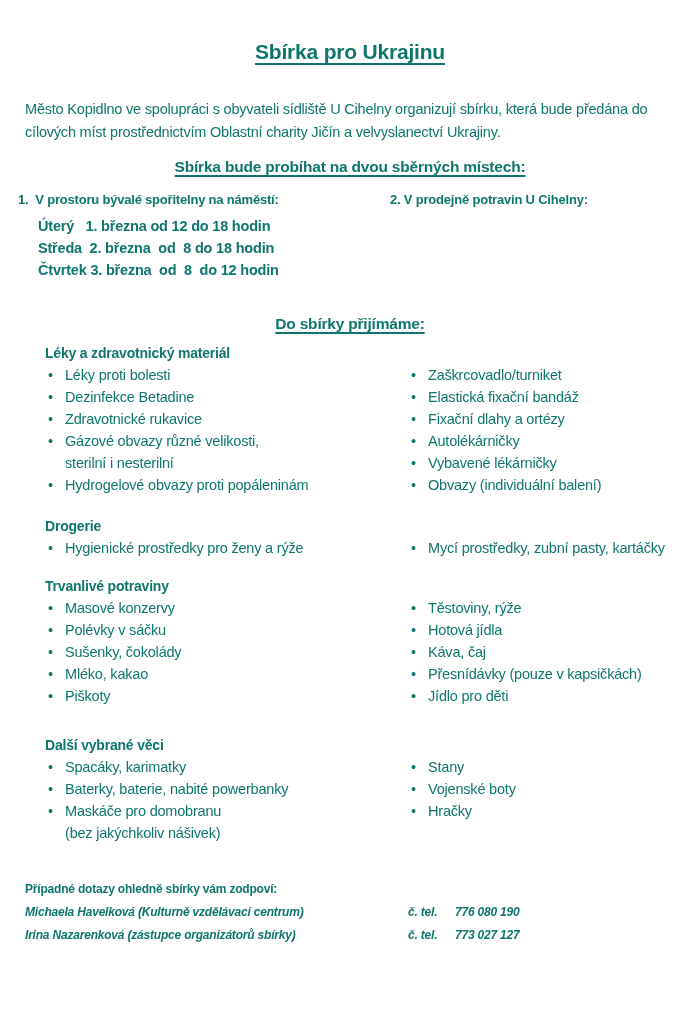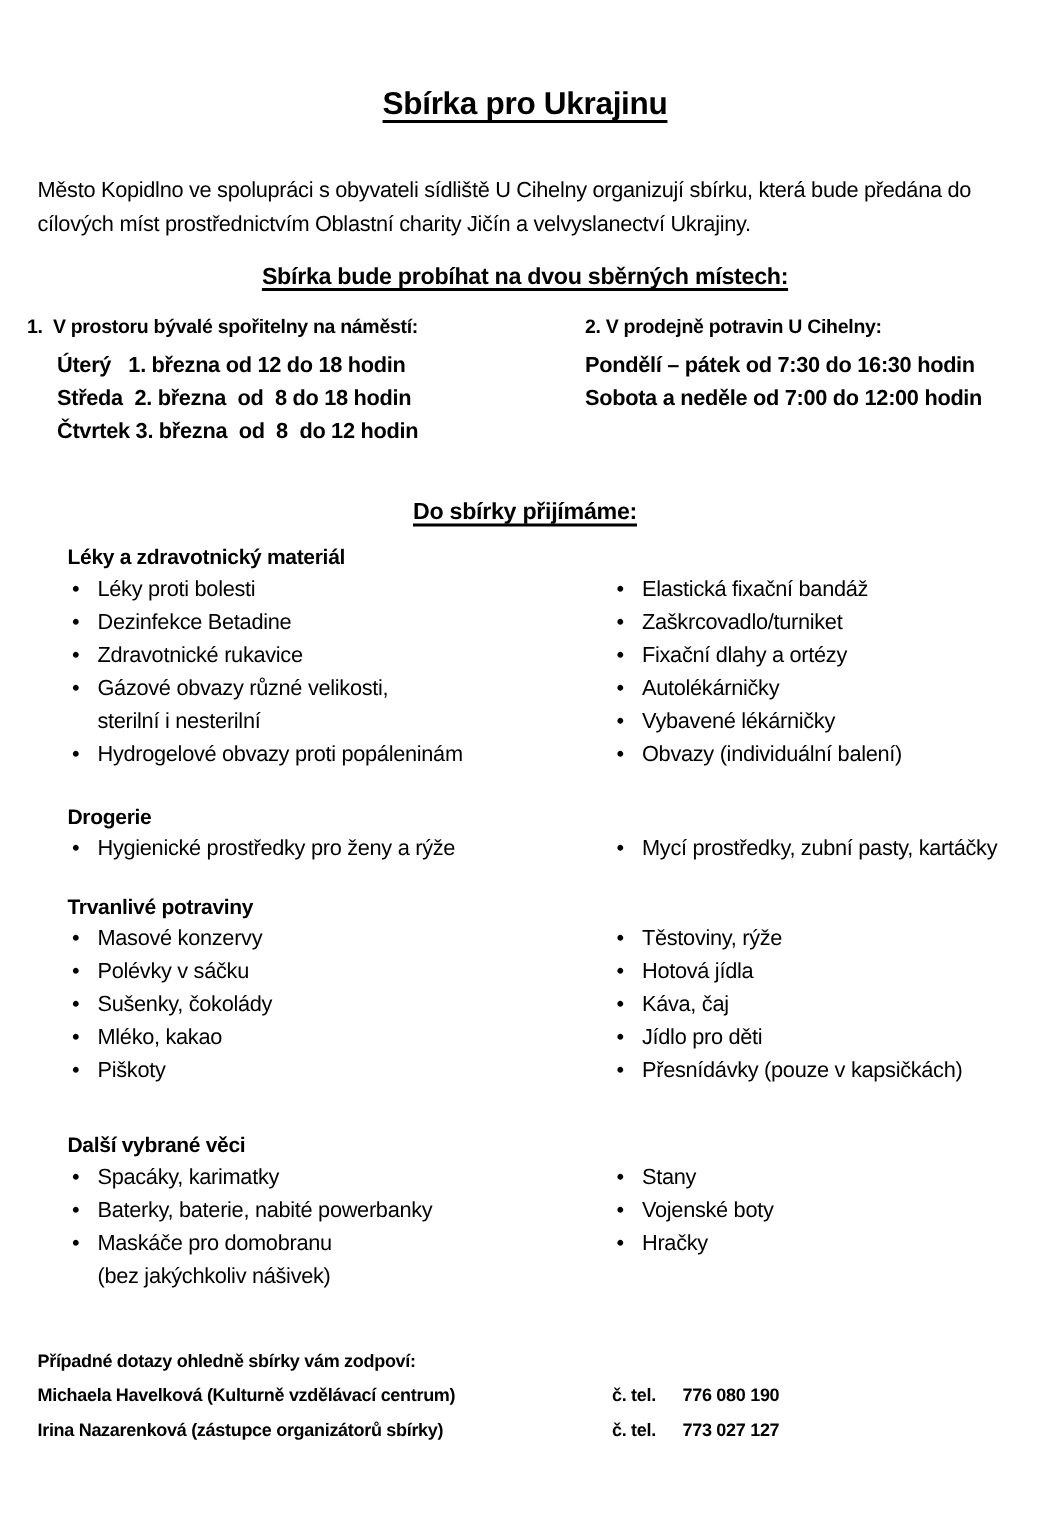--- a/index.html
+++ b/index.html
@@ -1,23 +1,23 @@
 <!DOCTYPE html>
 <html><head>
 <meta charset="utf-8">
 <style>
   * { box-sizing: border-box; }
   html, body { margin: 0; padding: 0; background: #ffffff; }
   .page {
     width: 700px; height: 1011px;
     background: #ffffff;
-    color: #000000;
+    color: #0f766e;
     font-family: "Liberation Sans", "DejaVu Sans", sans-serif;
     letter-spacing: -0.2px;
-    padding: 48px 25px 0 25px;
+    padding: 30px 25px 0 25px;
     overflow: hidden;
     position: relative;
   }
   .title {
     margin: 8px 0 0 0;
     text-align: center;
     font-size: 21px; line-height: 28px; font-weight: 700;
   }
   .u-thick { text-decoration: underline; text-decoration-thickness: 2px; text-underline-offset: 4px; }
   .u-thin  { text-decoration: underline; text-decoration-thickness: 1.5px; text-underline-offset: 3px; }
@@ -43,21 +43,21 @@
   .section-title { margin-left: 20px; font-size: 14px; font-weight: 700; line-height: 22px; }
   .section-cols { display: grid; grid-template-columns: 363px 1fr; margin-left: 20px; }
   .section-cols ul { margin: 0; padding: 0; list-style: none; font-size: 14.5px; line-height: 22px; }
   .section-cols li { position: relative; padding-left: 20px; white-space: pre; }
   .section-cols li::before { content: "\2022"; position: absolute; left: 3px; }
   .sec-1 { margin-top: 7px; }
   .sec-2 { margin-top: 19px; }
   .sec-3 { margin-top: 16px; }
   .sec-4 { margin-top: 27px; }
   .contacts { margin-top: 34px; font-size: 12px; line-height: 23px; font-weight: 700; }
-  .contact-row { display: flex; }
+  .contact-row { display: flex; font-style: italic; }
   .contact-name { width: 383px; flex: none; white-space: pre; }
   .contact-tel  { width: 47px; flex: none; }
 </style>
 </head>
 <body>
 
 <div class="page">
 
   <h1 class="title"><span class="u-thick">Sbírka pro Ukrajinu</span></h1>
 
@@ -69,43 +69,39 @@
     <div class="loc-1">
       <div class="loc-title">1.  V prostoru bývalé spořitelny na náměstí:</div>
       <div class="schedule">
         <div>Úterý   1. března od 12 do 18 hodin</div>
         <div>Středa  2. března  od  8 do 18 hodin</div>
         <div>Čtvrtek 3. března  od  8  do 12 hodin</div>
       </div>
     </div>
     <div class="loc-2">
       <div class="loc-title">2. V prodejně potravin U Cihelny:</div>
-      <div class="schedule">
-        <div>Pondělí – pátek od 7:30 do 16:30 hodin</div>
-        <div>Sobota a neděle od 7:00 do 12:00 hodin</div>
-      </div>
     </div>
   </div>
 
   <h2 class="h2 h2-accepted"><span class="u-thin">Do sbírky přijímáme:</span></h2>
 
   <div class="section sec-1">
     <div class="section-title">Léky a zdravotnický materiál</div>
     <div class="section-cols">
       <ul>
         <li>Léky proti bolesti</li>
         <li>Dezinfekce Betadine</li>
         <li>Zdravotnické rukavice</li>
         <li>Gázové obvazy různé velikosti,
 sterilní i nesterilní</li>
         <li>Hydrogelové obvazy proti popáleninám</li>
       </ul>
       <ul>
+        <li>Zaškrcovadlo/turniket</li>
         <li>Elastická fixační bandáž</li>
-        <li>Zaškrcovadlo/turniket</li>
         <li>Fixační dlahy a ortézy</li>
         <li>Autolékárničky</li>
         <li>Vybavené lékárničky</li>
         <li>Obvazy (individuální balení)</li>
       </ul>
     </div>
   </div>
 
   <div class="section sec-2">
     <div class="section-title">Drogerie</div>
@@ -126,22 +122,22 @@
         <li>Masové konzervy</li>
         <li>Polévky v sáčku</li>
         <li>Sušenky, čokolády</li>
         <li>Mléko, kakao</li>
         <li>Piškoty</li>
       </ul>
       <ul>
         <li>Těstoviny, rýže</li>
         <li>Hotová jídla</li>
         <li>Káva, čaj</li>
+        <li>Přesnídávky (pouze v kapsičkách)</li>
         <li>Jídlo pro děti</li>
-        <li>Přesnídávky (pouze v kapsičkách)</li>
       </ul>
     </div>
   </div>
 
   <div class="section sec-4">
     <div class="section-title">Další vybrané věci</div>
     <div class="section-cols">
       <ul>
         <li>Spacáky, karimatky</li>
         <li>Baterky, baterie, nabité powerbanky</li>

